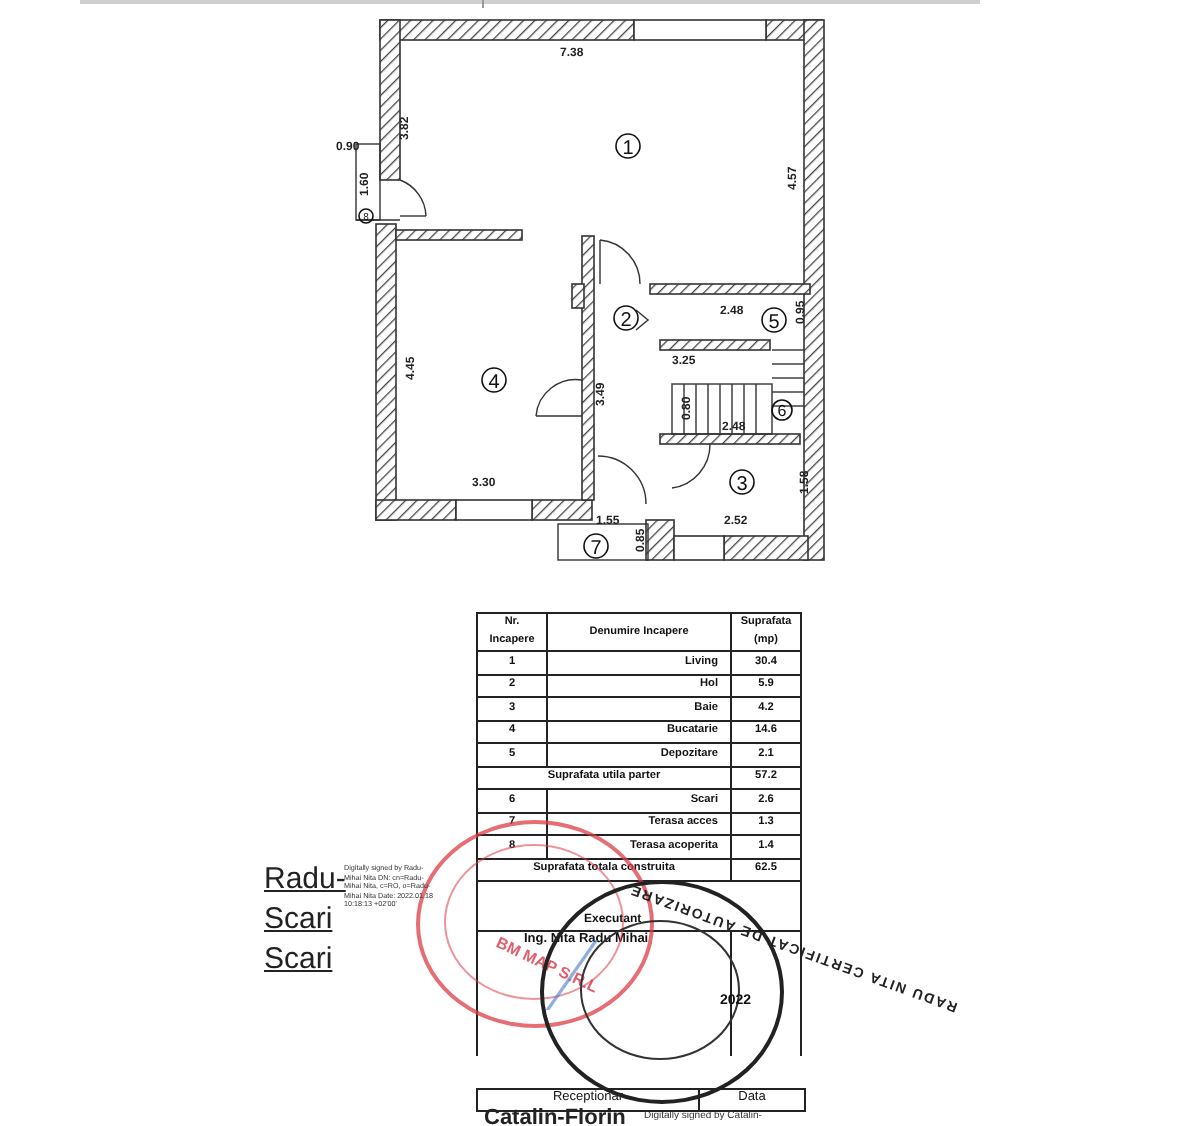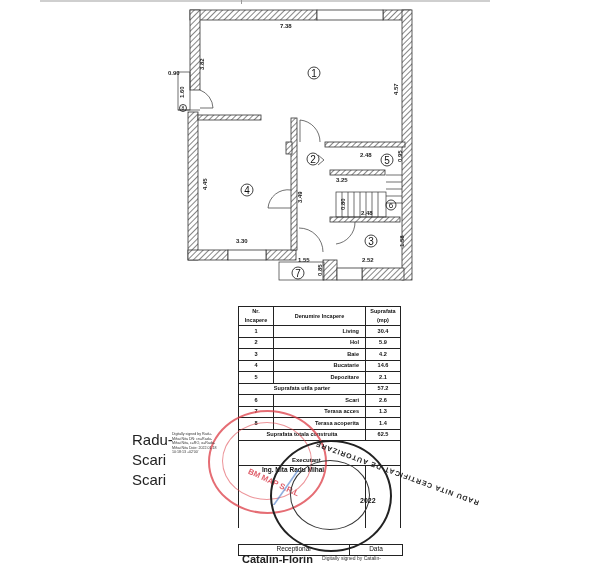--- a/index.html
+++ b/index.html
@@ -17,21 +17,21 @@
       font-size:5.6px; font-weight:bold; background:transparent;
     }
     table.rooms td, table.rooms th {
       border:1px solid #222; padding:0 2px; height:10.5px; text-align:center; line-height:9px;
     }
     table.rooms th { font-weight:bold; height:18px; font-size:5.5px; }
     table.rooms td.name { text-align:right; padding-right:6px; }
     table.rooms td.span { text-align:center; }
     table.rooms td.tall { height:24px; vertical-align:top; }
     .signer {
-      position:absolute; left:132px; top:430px; font-size:15px; line-height:20px; color:#222;
+      position:absolute; left:132px; top:430px; font-size:15px; line-height:20px; color:#222;text-decoration:underline;
     }
     .signer-meta {
       position:absolute; left:172px; top:432px; width:48px; font-size:3.6px; line-height:4.6px; color:#333;
     }
     .stamp-red {
       position:absolute; left:208px; top:410px; width:115px; height:100px; border-radius:50%;
       border:2px solid rgba(220,60,70,0.75);
     }
     .stamp-red-inner {
       position:absolute; left:222px; top:422px; width:88px; height:76px; border-radius:50%;

